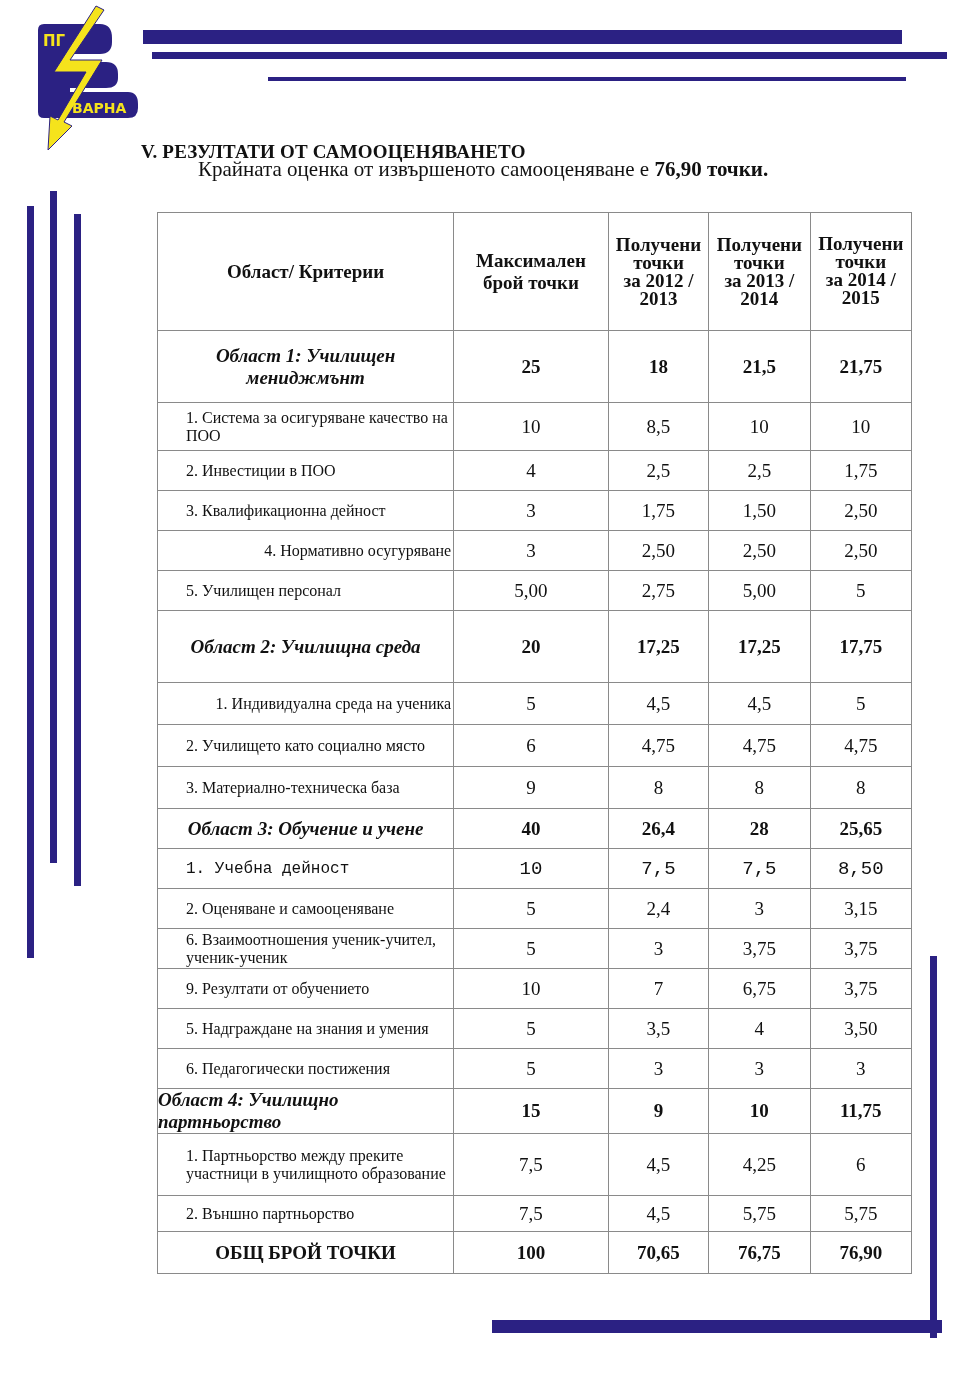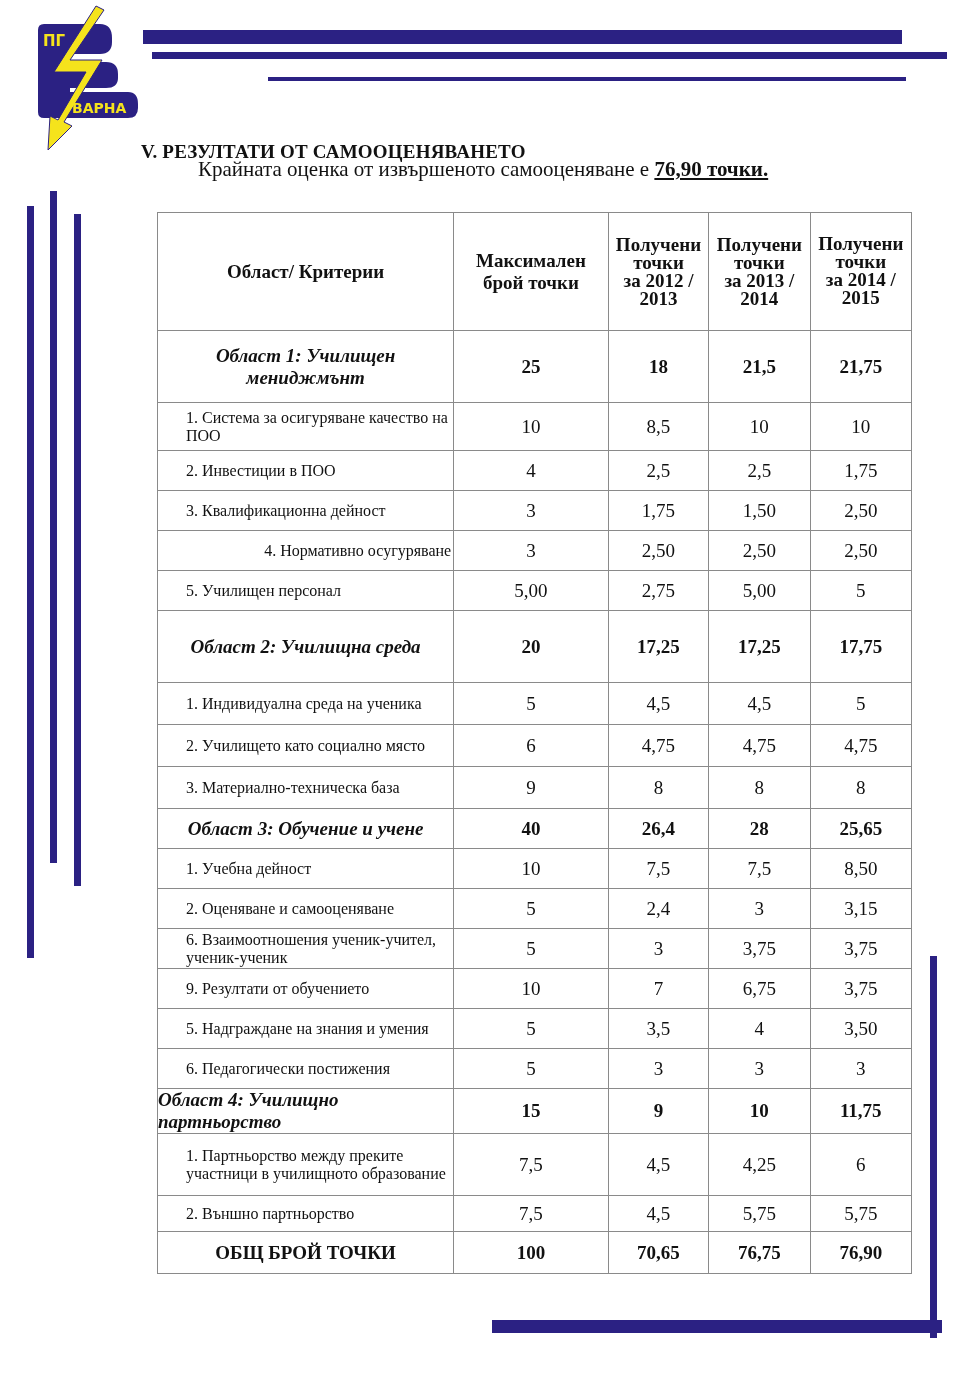--- a/index.html
+++ b/index.html
@@ -2,21 +2,21 @@
 <html><head>
 <meta charset="utf-8">
 <style>
   html, body { margin:0; padding:0; background:#ffffff; }
   body { width:972px; height:1375px; position:relative; overflow:hidden;
          font-family:"Liberation Serif", "DejaVu Serif", serif; color:#111; }
   .bar { position:absolute; background:#2b2183; }
   .logo { position:absolute; left:30px; top:4px; width:112px; height:148px; }
   .section-title { position:absolute; left:141px; top:141px; font-size:19px; font-weight:bold; letter-spacing:0.2px; }
   .summary { position:absolute; left:198px; top:157px; font-size:21px; }
-  .summary b { font-weight:bold;text-decoration:underline; }
+  .summary b { font-weight:bold; }
   table.results { position:absolute; left:157px; top:212px; width:755px; border-collapse:collapse; table-layout:fixed; }
   table.results td, table.results th { border:1px solid #8a8a8a; text-align:center; vertical-align:middle; padding:0 2px; font-size:19px; }
   table.results th { font-weight:bold; }
   .col-area { width:295px; }
   .col-max { width:154px; }
   .col-y1 { width:100px; }
   .col-y2 { width:101px; }
   .col-y3 { width:101px; }
   .hdr-row { height:118px; }
   .hdr-row th { border-bottom:3px double #8a8a8a; }
@@ -110,21 +110,21 @@
         <td class="num">5</td>
       </tr>
       <tr class="area-row" style="height: 72px;">
         <td class="label">Област 2: Училищна среда</td>
         <td class="num">20</td>
         <td class="num">17,25</td>
         <td class="num">17,25</td>
         <td class="num">17,75</td>
       </tr>
       <tr class="crit-row" style="height: 42px;">
-        <td class="label crit" style="padding-left: 28px;">1.    Индивидуална среда на ученика</td>
+        <td class="label crit" style="padding-left: 28px; text-align: right;">1.    Индивидуална среда на ученика</td>
         <td class="num">5</td>
         <td class="num">4,5</td>
         <td class="num">4,5</td>
         <td class="num">5</td>
       </tr>
       <tr class="crit-row" style="height: 42px;">
         <td class="label crit" style="padding-left: 28px;">2.    Училището като социално място</td>
         <td class="num">6</td>
         <td class="num">4,75</td>
         <td class="num">4,75</td>
@@ -137,21 +137,21 @@
         <td class="num">8</td>
         <td class="num">8</td>
       </tr>
       <tr class="area-row" style="height: 40px;">
         <td class="label">Област 3: Обучение и учене</td>
         <td class="num">40</td>
         <td class="num">26,4</td>
         <td class="num">28</td>
         <td class="num">25,65</td>
       </tr>
-      <tr class="crit-row" style="height: 40px;">
+      <tr class="crit-row" style="height: 40px; font-family: Liberation Mono, monospace;">
         <td class="label crit" style="padding-left: 28px;">1.    Учебна дейност</td>
         <td class="num">10</td>
         <td class="num">7,5</td>
         <td class="num">7,5</td>
         <td class="num">8,50</td>
       </tr>
       <tr class="crit-row" style="height: 40px;">
         <td class="label crit" style="padding-left: 28px;">2.    Оценяване и самооценяване</td>
         <td class="num">5</td>
         <td class="num">2,4</td>

